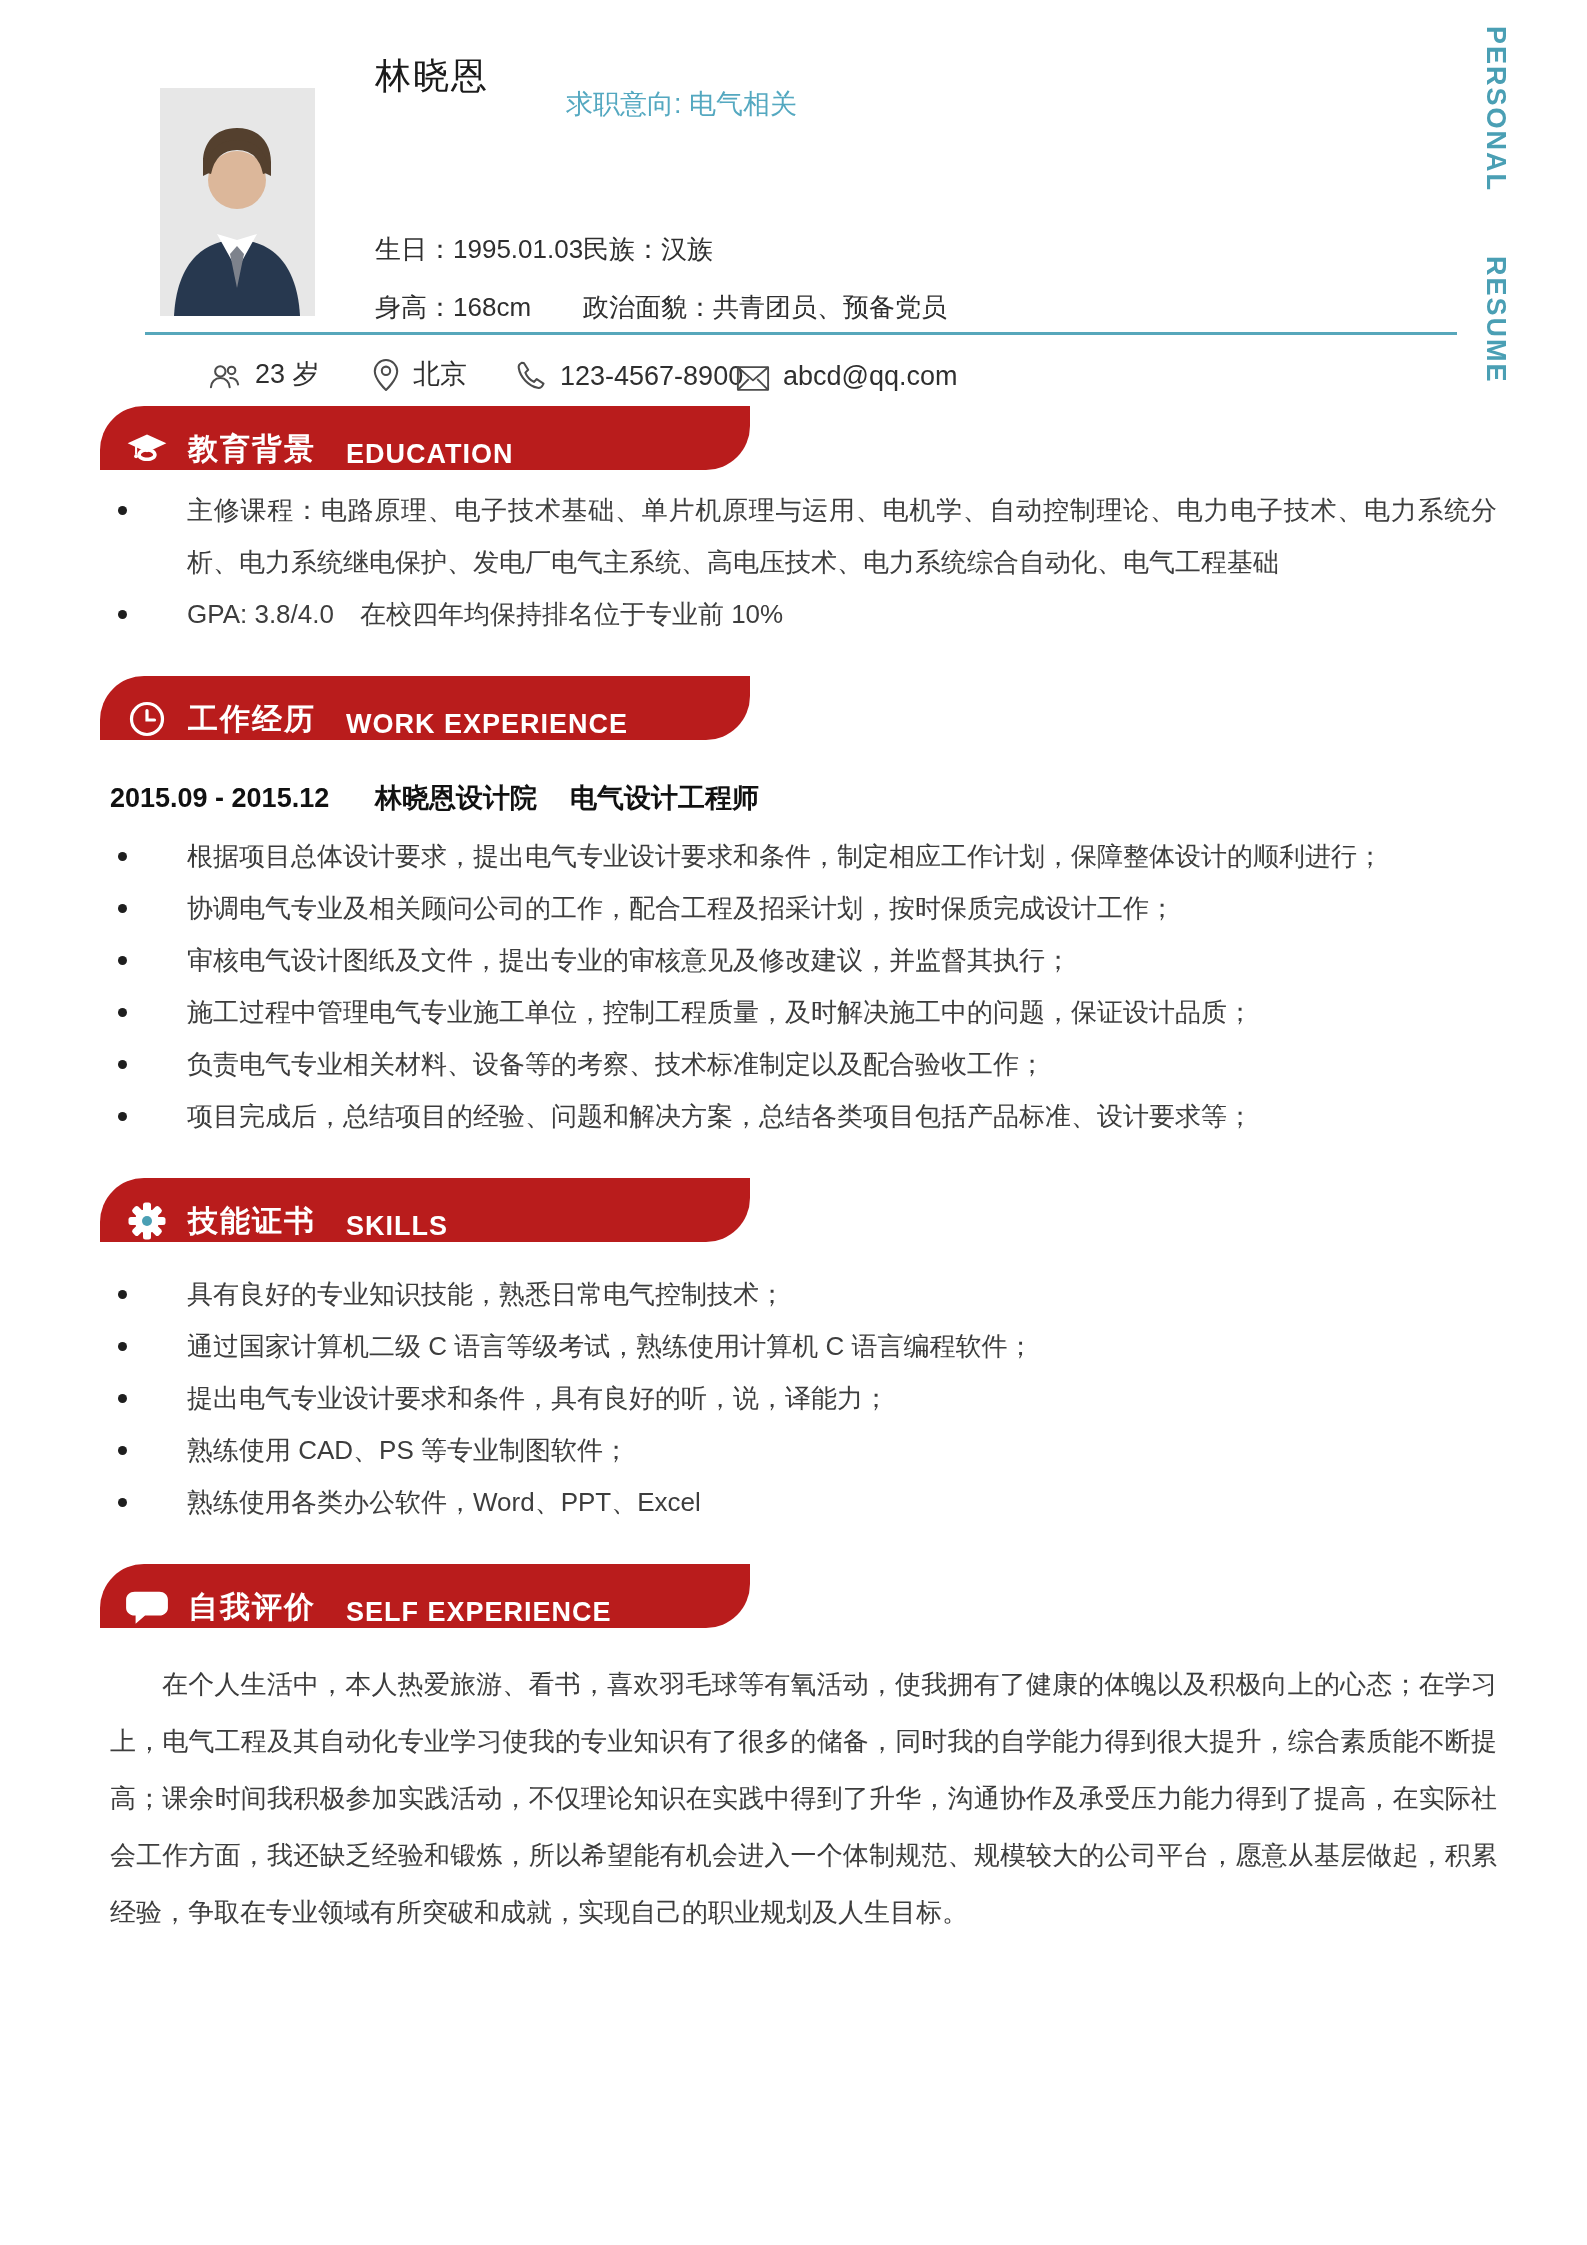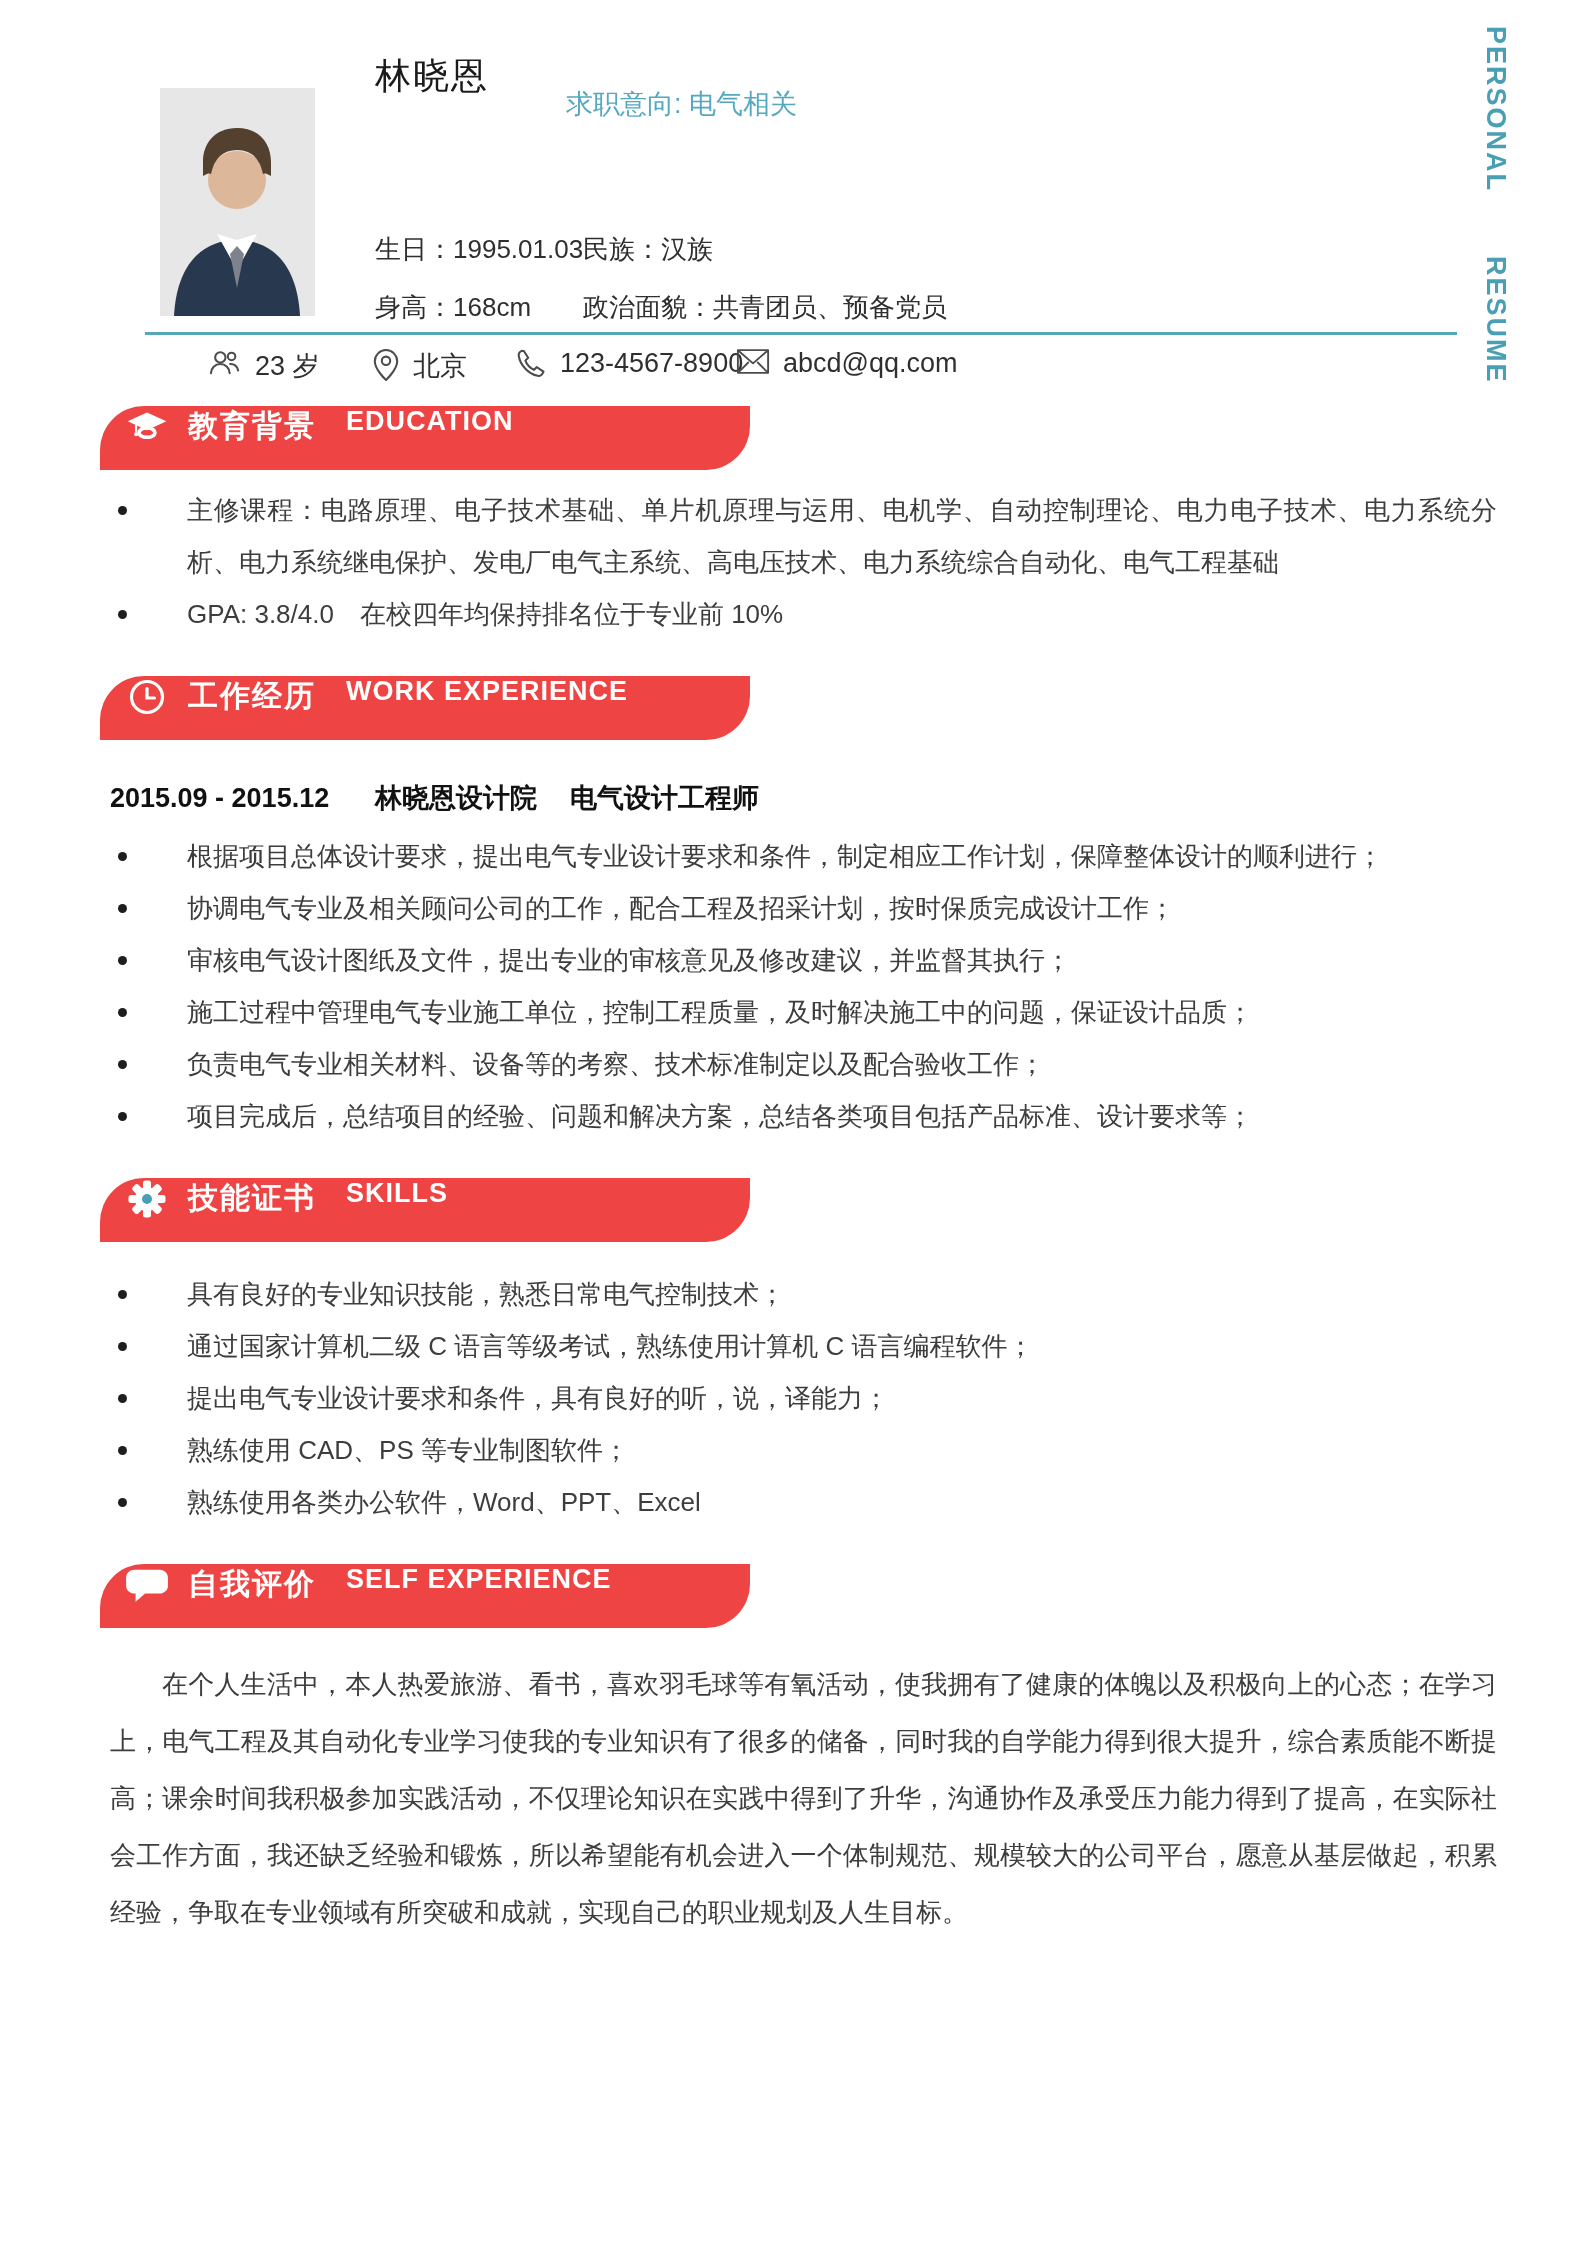--- a/index.html
+++ b/index.html
@@ -37,34 +37,34 @@
   .info-birth   {left:375px;top:232px;}
   .info-ethnic  {left:583px;top:232px;}
   .info-height  {left:375px;top:290px;}
   .info-political{left:583px;top:290px;}
   .divider{
     position:absolute;left:145px;top:332px;width:1312px;height:3px;
     background:#57a7bb;
   }
   .contact-item{
     position:absolute;top:348px;height:44px;
-    display:flex;align-items:flex-start;gap:13px;
+    display:flex;align-items:flex-end;gap:13px;
     font-size:27px;color:#2f2f2f;white-space:nowrap;
   }
   .c1{left:208px;} .c2{left:372px;} .c3{left:515px;} .c4{left:736px;}
   .contact-item svg{display:block;}
   
   .main{position:absolute;left:100px;top:406px;width:1397px;}
   .section{margin-top:36px;}
   .section:first-child{margin-top:0;}
   .banner{
     width:650px;height:64px;
-    background:#ef4444;
+    background:#b91c1c;
     border-radius:44px 0 44px 0;
-    display:flex;align-items:flex-start;
+    display:flex;align-items:flex-end;
     padding-left:26px;box-sizing:border-box;
   }
   .banner .b-icon{width:42px;height:42px;flex:0 0 42px;display:flex;align-items:center;justify-content:center;}
   .banner .b-cn{font-size:30px;font-weight:700;color:#ffffff;margin-left:20px;letter-spacing:2px;}
   .banner .b-en{font-size:27px;font-weight:700;color:#ffffff;margin-left:30px;letter-spacing:1px;}
   .meta-row{
     margin-top:28px;padding-left:10px;
     display:flex;align-items:baseline;
     font-size:27px;font-weight:700;color:#111111;
   }

